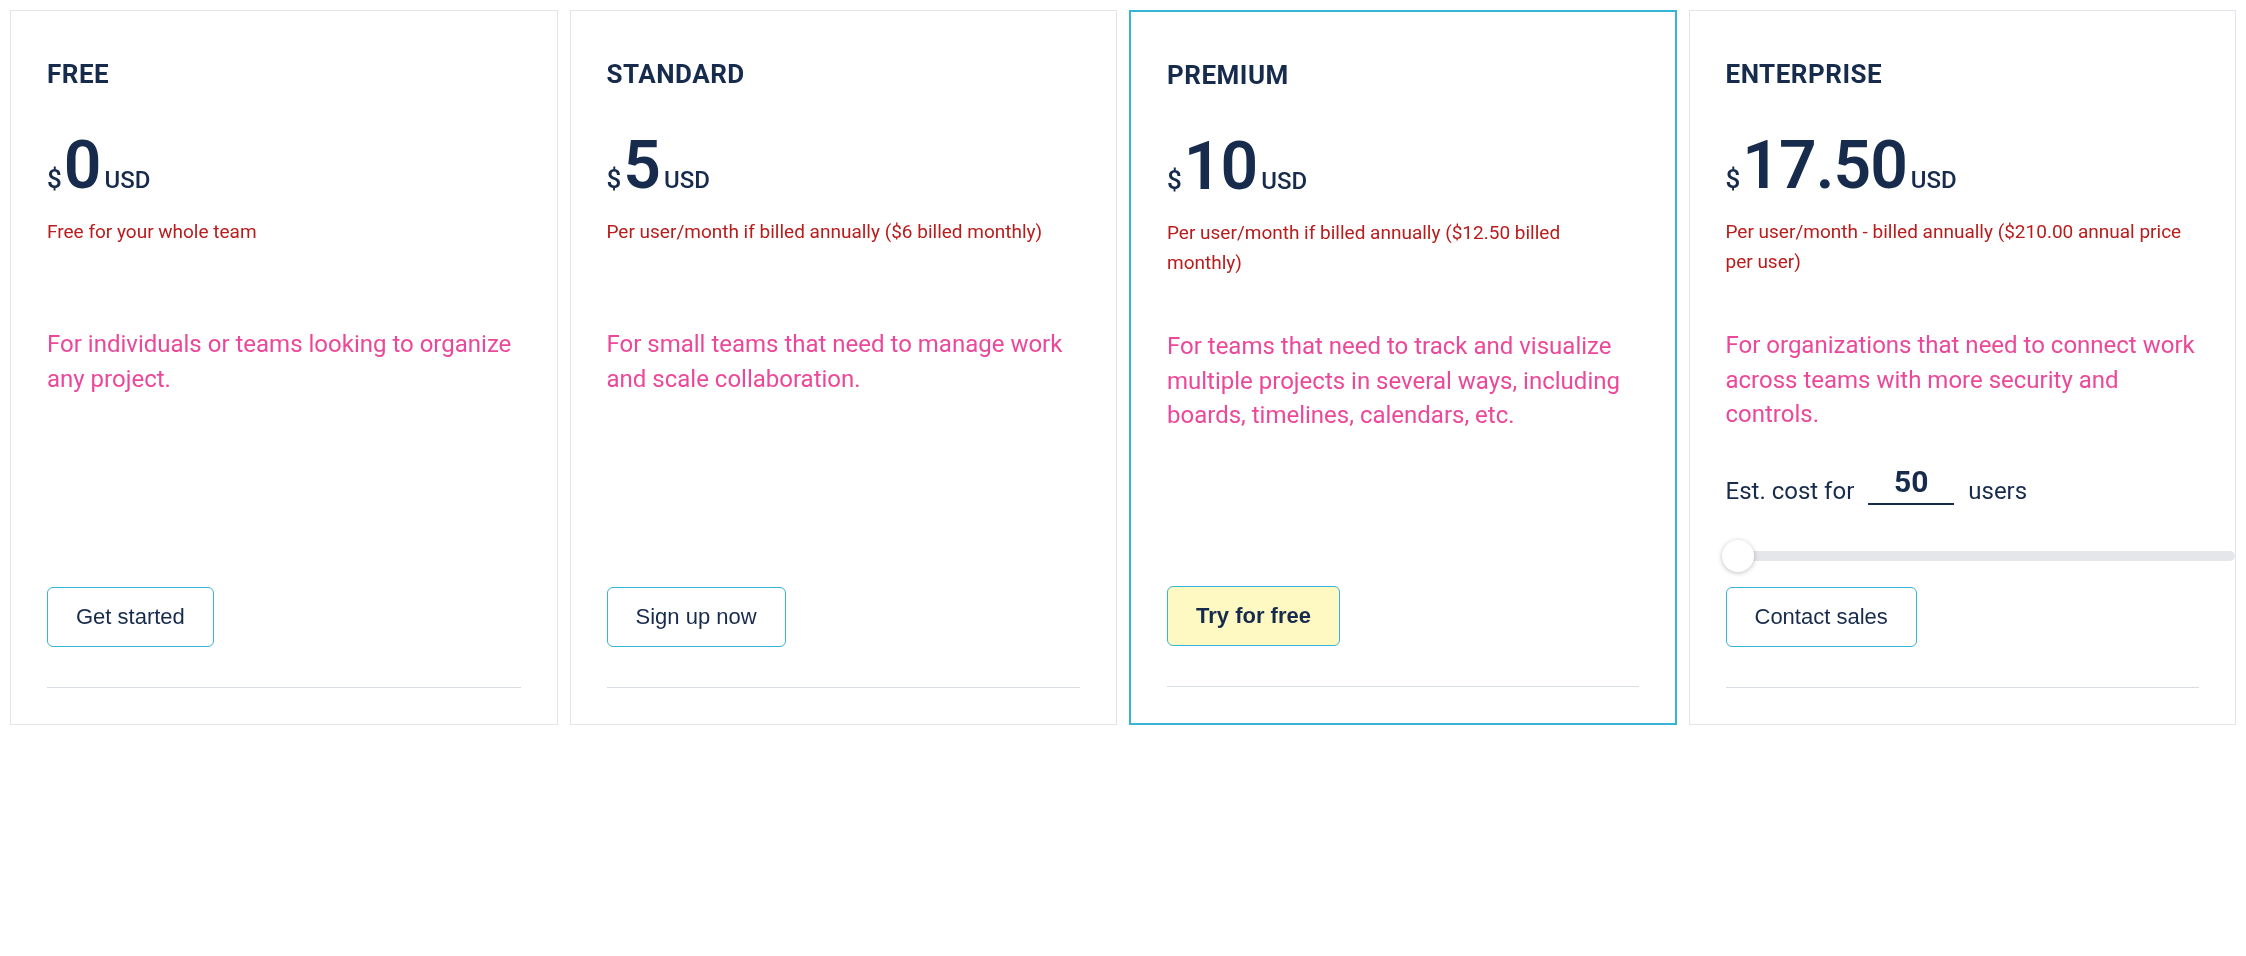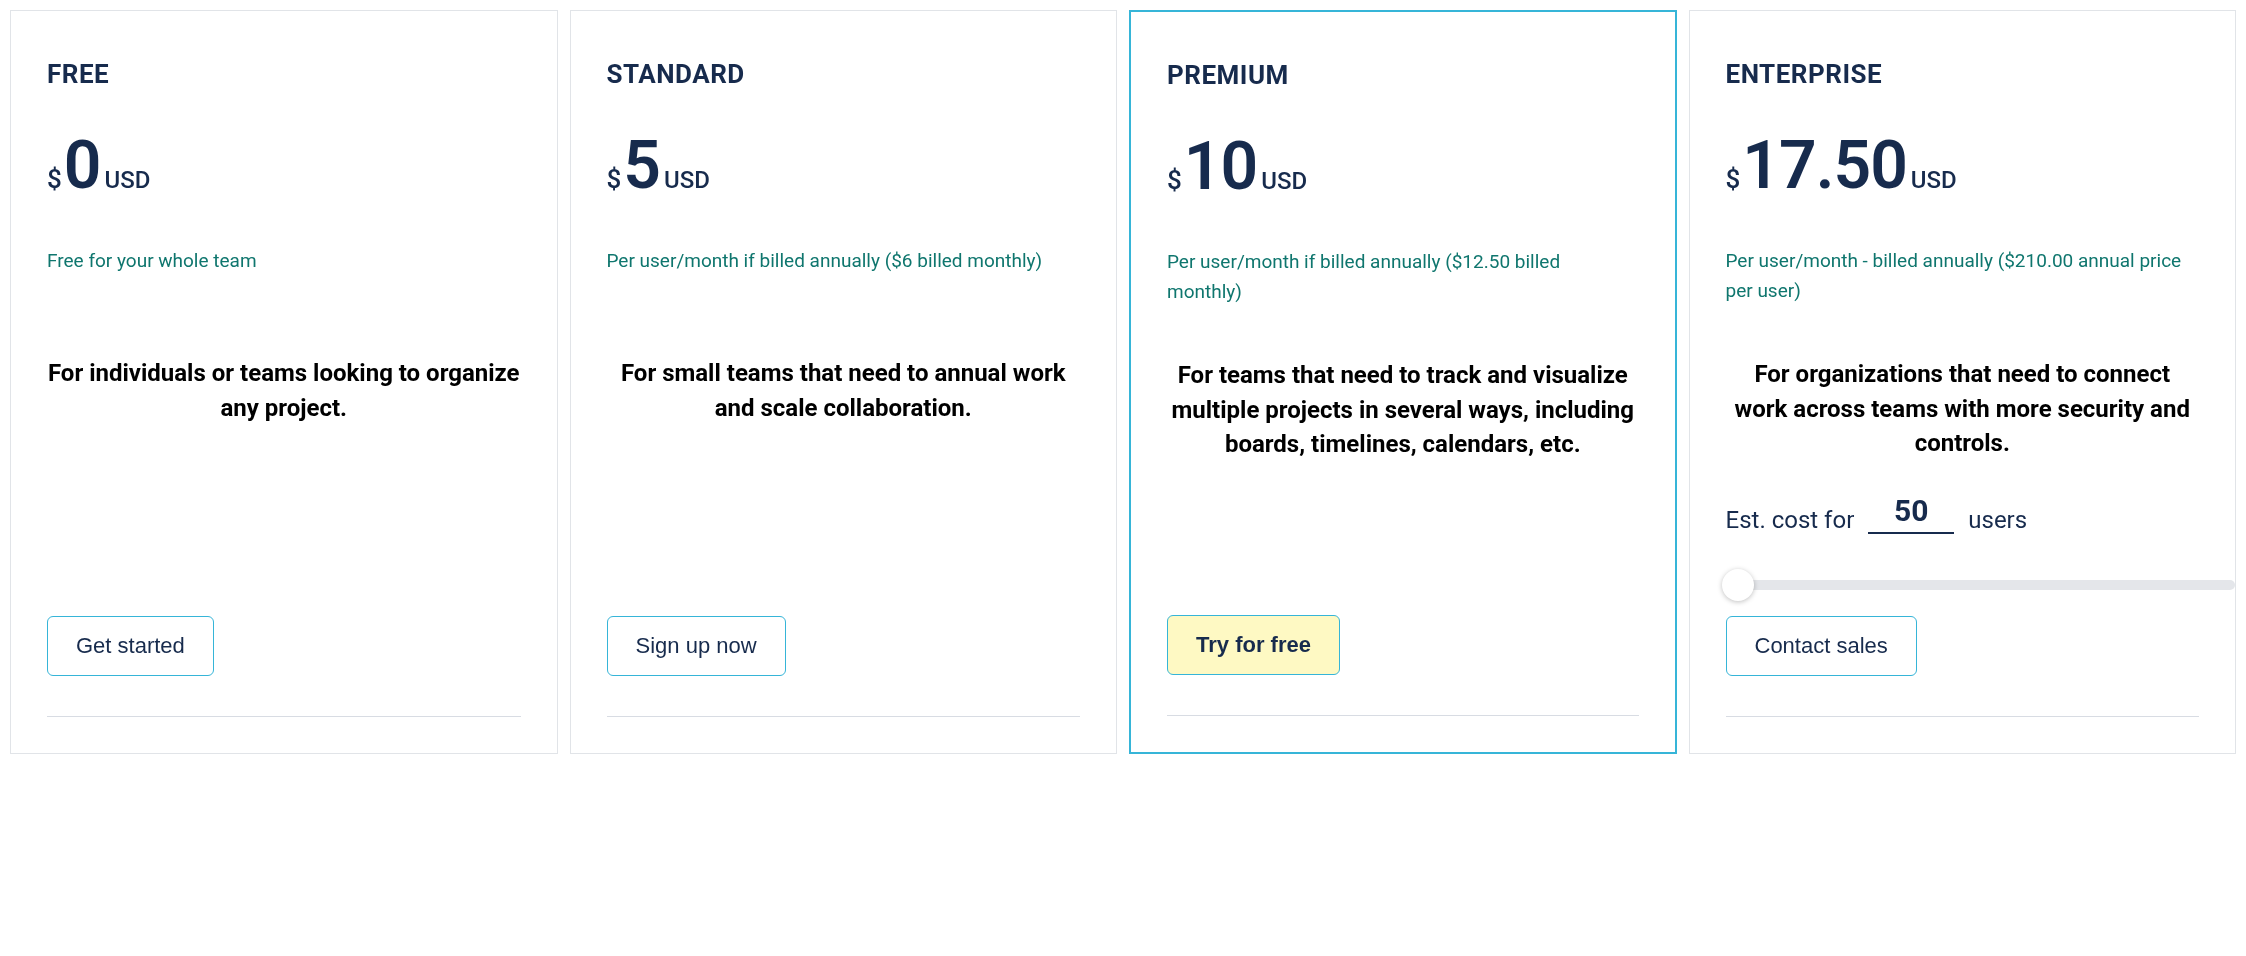--- a/index.html
+++ b/index.html
@@ -54,33 +54,31 @@
       letter-spacing: -1px;
     }
     .price-currency {
       font-size: 24px;
       font-weight: 500;
       color: #172b4d;
       margin-left: 4px;
     }
     .billing-note {
       font-size: 19px;
-      color: #0f766e;
+      color: #b91c1c;
       line-height: 1.6;
       margin-bottom: 50px;
       min-height: 60px;
-      margin-top: 29px;
     }
     .plan-description {
       font-size: 24px;
-      font-weight: 700;
-      color: #000000;
+      font-weight: 400;
+      color: #ec4899;
       line-height: 1.45;
       margin-bottom: 32px;
-      text-align: center;
     }
     .spacer { flex: 1; }
     .cta-button {
       display: inline-block;
       border: 1.5px solid #36b5d8;
       background: #fff;
       color: #172b4d;
       font-size: 22px;
       font-weight: 500;
       padding: 16px 28px;
@@ -164,21 +162,21 @@
   </div>
 
   <div class="plan-card">
     <div class="plan-title">STANDARD</div>
     <div class="price-row">
       <span class="currency-symbol">$</span>
       <span class="price-amount">5</span>
       <span class="price-currency">USD</span>
     </div>
     <div class="billing-note">Per user/month if billed annually ($6 billed monthly)</div>
-    <div class="plan-description">For small teams that need to annual work and scale collaboration.</div>
+    <div class="plan-description">For small teams that need to manage work and scale collaboration.</div>
     <div class="spacer"></div>
     <button class="cta-button">Sign up now</button>
     <hr class="card-divider">
   </div>
 
   <div class="plan-card highlighted">
     <div class="plan-title">PREMIUM</div>
     <div class="price-row">
       <span class="currency-symbol">$</span>
       <span class="price-amount">10</span>

